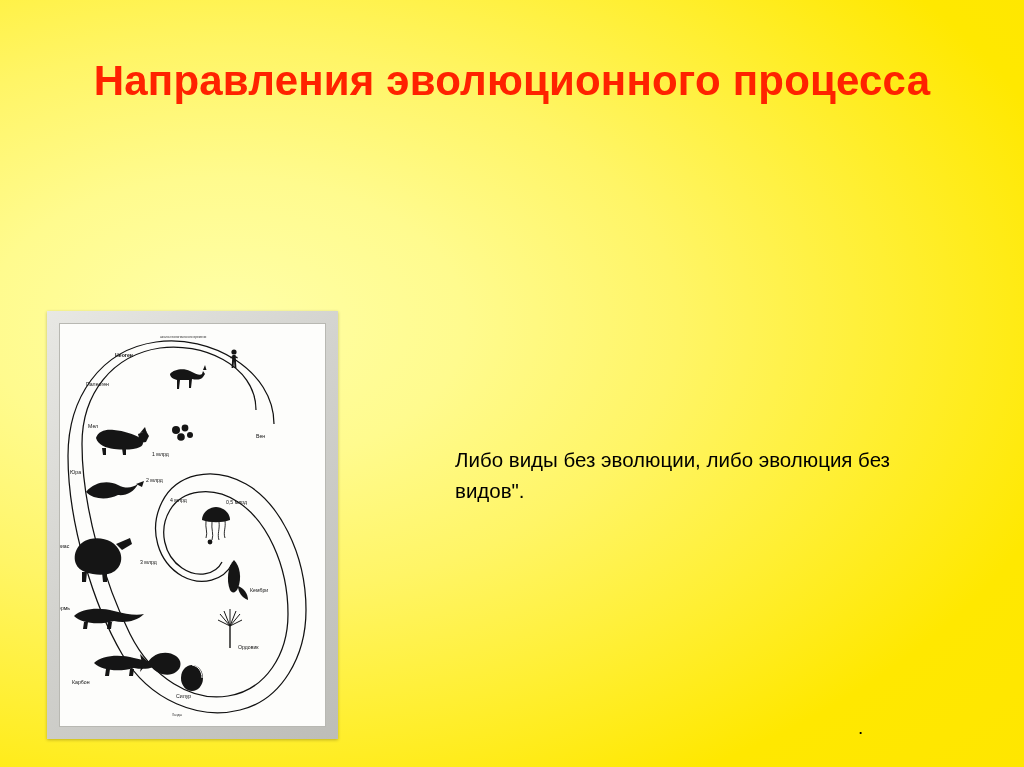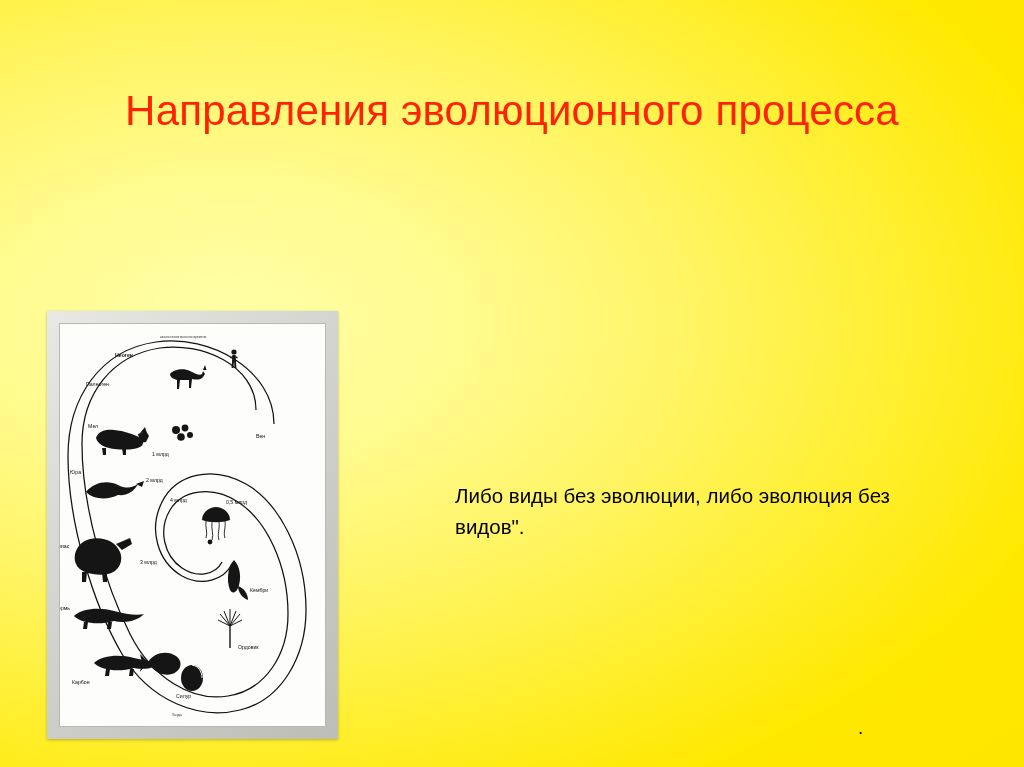--- a/index.html
+++ b/index.html
@@ -20,24 +20,23 @@
     background-color: #ffe600;
   }
   .slide-title {
     position: absolute;
     left: 60px;
     top: 52px;
     width: 904px;
     text-align: center;
     color: #ff2200;
     font-size: 42px;
-    font-weight: normal;
+    font-weight: bold;
     line-height: 1.38;
     letter-spacing: 0.2px;
-    margin-top: 30px;
   }
   .picture-frame {
     position: absolute;
     left: 47px;
     top: 311px;
     width: 291px;
     height: 428px;
     background: linear-gradient(135deg, #e8e8e4 0%, #d2d2ce 45%, #bdbdb8 100%);
     padding: 12px;
     box-sizing: border-box;
@@ -58,21 +57,20 @@
     top: 0;
   }
   .body-text {
     position: absolute;
     left: 455px;
     top: 444px;
     width: 500px;
     color: #000000;
     font-size: 20.5px;
     line-height: 1.52;
-    margin-top: 36px;
   }
   .dot-mark {
     position: absolute;
     left: 858px;
     top: 718px;
     color: #000;
     font-size: 19px;
     line-height: 1;
   }
   .lbl {

